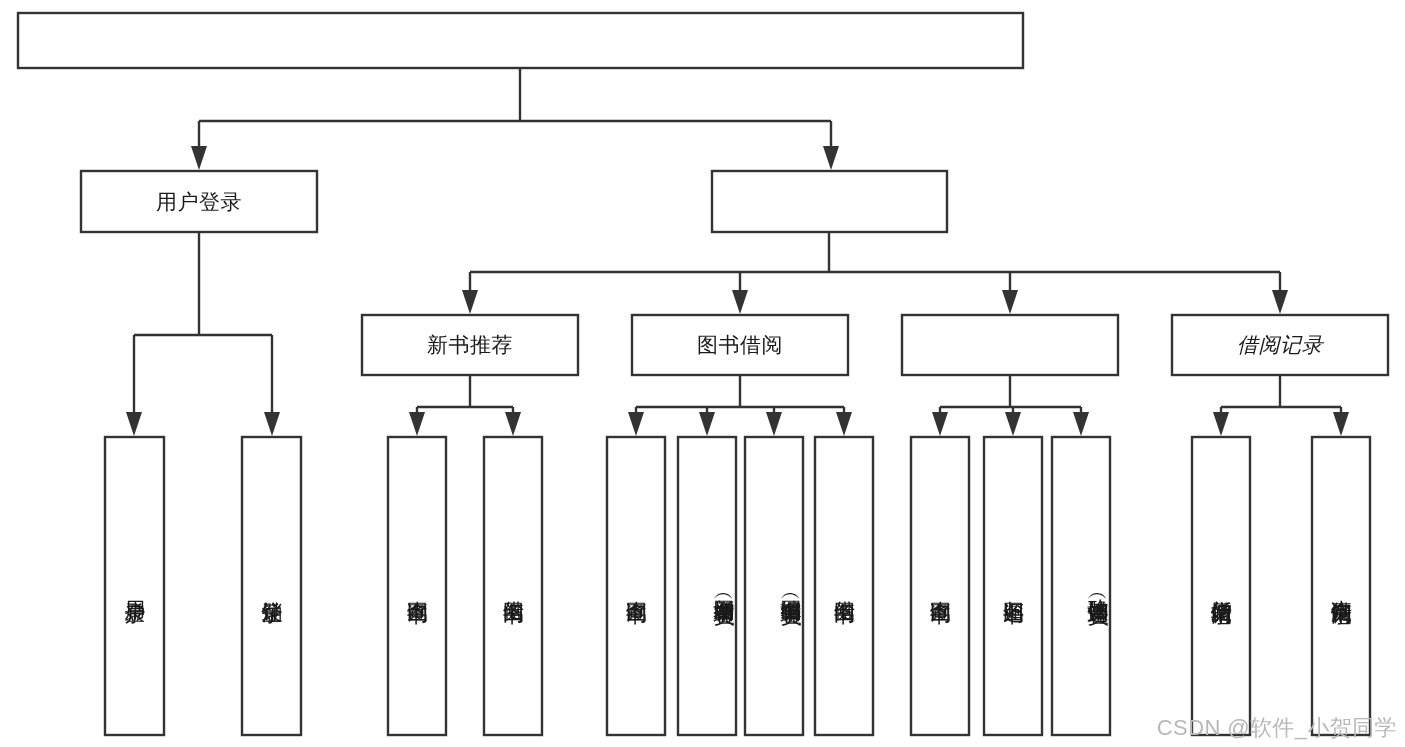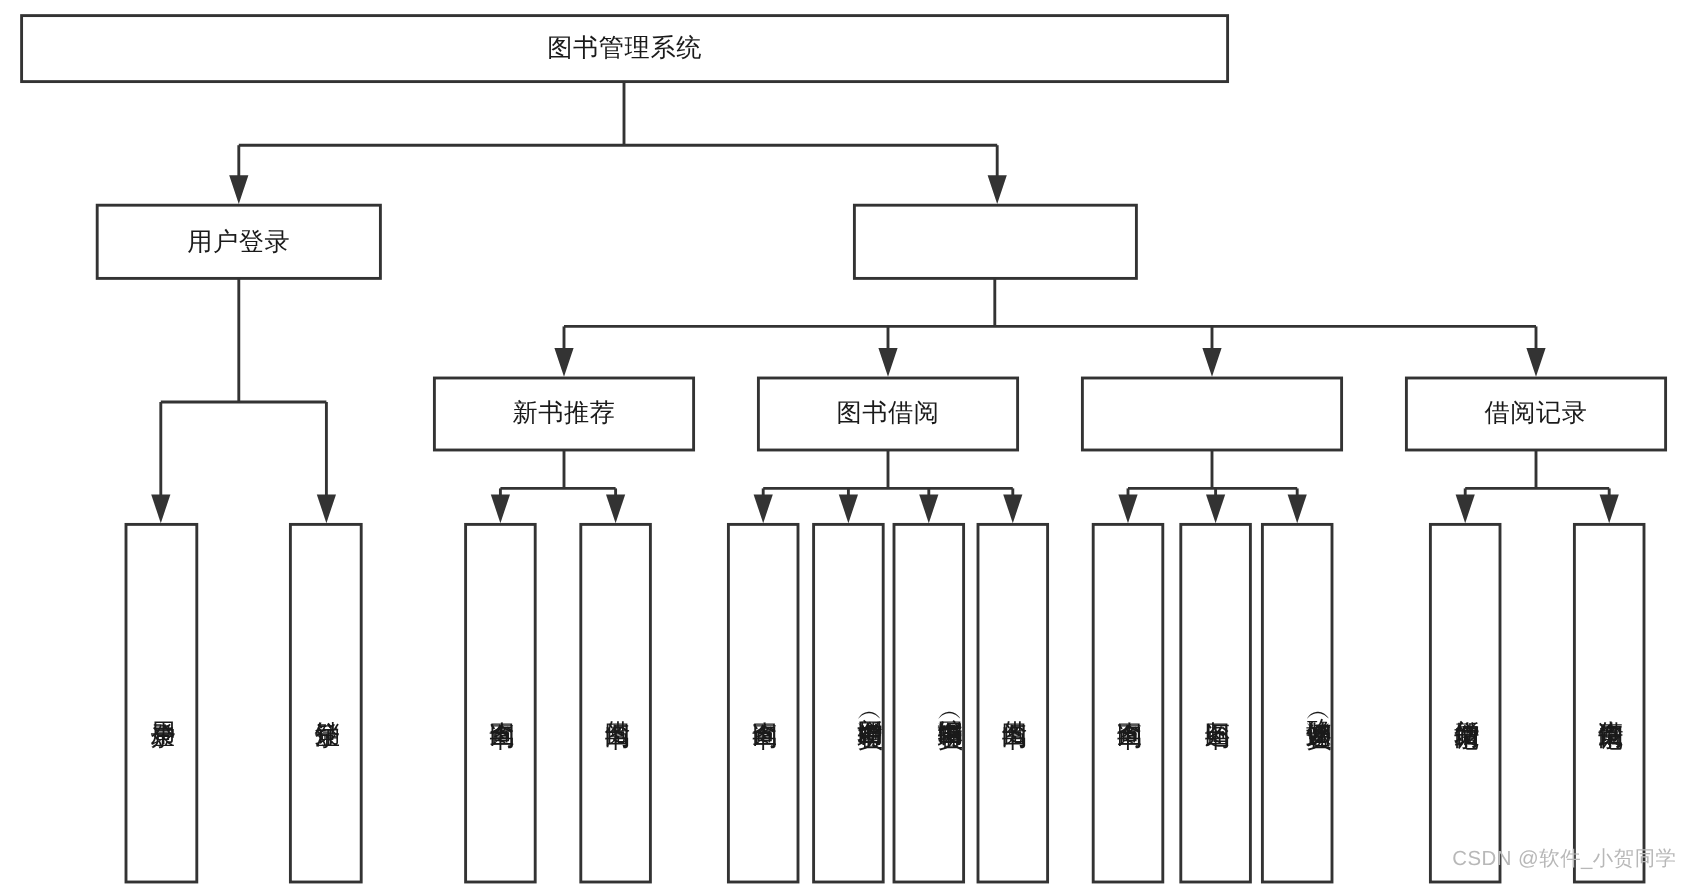--- a/index.html
+++ b/index.html
@@ -61,22 +61,22 @@
     line-height: 1.18;
     letter-spacing: 1px;
     writing-mode: vertical-rl;
     text-orientation: upright;
     white-space: nowrap;
     pointer-events: none;
   }
   .watermark {
     position: absolute;
     right: 8px;
-    bottom: 20px;
-    font-size: 17px;
+    bottom: 4px;
+    font-size: 22px;
     color: #b8b8b8;
     letter-spacing: 0.4px;
     white-space: nowrap;
     pointer-events: none;
   }
 </style>
 </head>
 <body>
 
 <div id="diagram-root">
@@ -179,27 +179,26 @@
       <path class="connector" d="M 1280 375 L 1280 407"></path>
       <path class="connector" d="M 1221 407 L 1341 407"></path>
       <path class="connector" d="M 1221 407 L 1221 414"></path>
       <path class="connector" d="M 1341 407 L 1341 414"></path>
       <polygon class="arrow-head" points="1221,436 1213,412 1229,412"></polygon>
       <polygon class="arrow-head" points="1341,436 1333,412 1349,412"></polygon>
     </g>
 
   </svg>
 
-  <div class="node-label-h" style="left:18px; top:13px; width:1005px; height:55px;">图书管理系统</div>
 
   <div class="node-label-h" style="left:81px; top:171px; width:236px; height:61px;">用户登录</div>
 
   <div class="node-label-h" style="left:632px; top:315px; width:216px; height:60px;">图书借阅</div>
   <div class="node-label-h" style="left:362px; top:315px; width:216px; height:60px;">新书推荐</div>
-  <div class="node-label-h" style="left:1172px; top:315px; width:216px; height:60px;">借阅记录</div>
+  <div class="node-label-h" style="left:1172px; top:315px; width:216px; height:60px;font-style:italic;">借阅记录</div>
 
   <div class="node-label-v" style="left:105px; top:437px; width:59px; height:298px;">用户登录</div>
   <div class="node-label-v" style="left:242px; top:437px; width:59px; height:298px;">注销登录</div>
 
   <div class="node-label-v" style="left:388px; top:437px; width:58px; height:298px;">查询图书</div>
   <div class="node-label-v" style="left:484px; top:437px; width:58px; height:298px;">借阅图书</div>
 
   <div class="node-label-v" style="left:607px; top:437px; width:58px; height:298px;">查询图书</div>
   <div class="node-label-v" style="left:678px; top:441px; width:58px; height:290px; align-items:flex-start;">新增图书（管理员）</div>
   <div class="node-label-v" style="left:745px; top:441px; width:58px; height:290px; align-items:flex-start;">编辑图书（管理员）</div>

